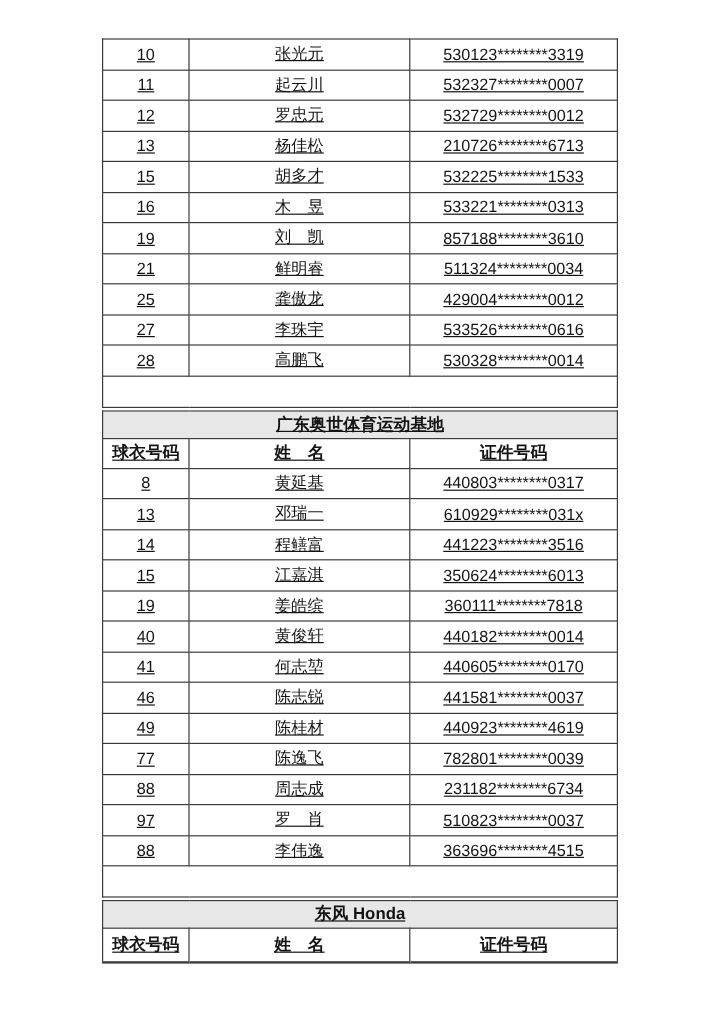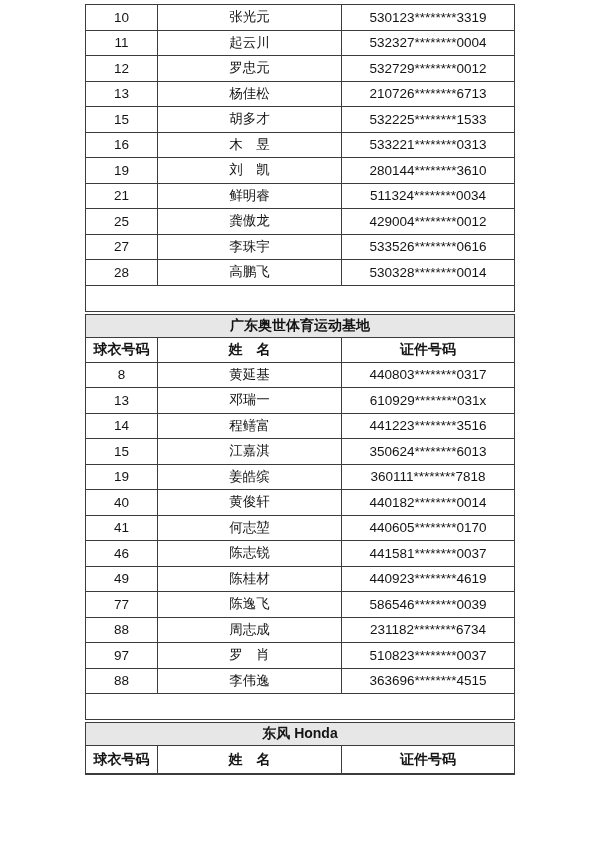--- a/index.html
+++ b/index.html
@@ -3,21 +3,21 @@
 <meta charset="utf-8">
 <style>
   html, body { margin: 0; padding: 0; }
   body {
     width: 600px; height: 847px;
     background: #ffffff;
     font-family: "Liberation Sans", "DejaVu Sans", sans-serif;
     color: #141414;
   }
   .page { position: relative; width: 600px; height: 847px; overflow: hidden; background: #ffffff; }
-  .tables { position: absolute; left: 85px; top: 4px; width: 429px; }
+  .tables { position: absolute; left: 85px; top: 32px; width: 429px; text-decoration: underline; }
 
   table.roster {
     border-collapse: collapse;
     table-layout: fixed;
     width: 429px;
     margin: 0 0 2px 0;
   }
   .roster td, .roster th {
     border: 1px solid #3c3c3c;
     text-align: center;
@@ -57,21 +57,21 @@
       </colgroup>
       <tbody>
           <tr class="data-row">
             <td>10</td>
             <td>张光元</td>
             <td>530123********3319</td>
           </tr>
           <tr class="data-row">
             <td>11</td>
             <td>起云川</td>
-            <td>532327********0004</td>
+            <td>532327********0007</td>
           </tr>
           <tr class="data-row">
             <td>12</td>
             <td>罗忠元</td>
             <td>532729********0012</td>
           </tr>
           <tr class="data-row">
             <td>13</td>
             <td>杨佳松</td>
             <td>210726********6713</td>
@@ -82,21 +82,21 @@
             <td>532225********1533</td>
           </tr>
           <tr class="data-row">
             <td>16</td>
             <td>木　昱</td>
             <td>533221********0313</td>
           </tr>
           <tr class="data-row">
             <td>19</td>
             <td>刘　凯</td>
-            <td>280144********3610</td>
+            <td>857188********3610</td>
           </tr>
           <tr class="data-row">
             <td>21</td>
             <td>鲜明睿</td>
             <td>511324********0034</td>
           </tr>
           <tr class="data-row">
             <td>25</td>
             <td>龚傲龙</td>
             <td>429004********0012</td>
@@ -177,21 +177,21 @@
             <td>441581********0037</td>
           </tr>
           <tr class="data-row">
             <td>49</td>
             <td>陈桂材</td>
             <td>440923********4619</td>
           </tr>
           <tr class="data-row">
             <td>77</td>
             <td>陈逸飞</td>
-            <td>586546********0039</td>
+            <td>782801********0039</td>
           </tr>
           <tr class="data-row">
             <td>88</td>
             <td>周志成</td>
             <td>231182********6734</td>
           </tr>
           <tr class="data-row">
             <td>97</td>
             <td>罗　肖</td>
             <td>510823********0037</td>

